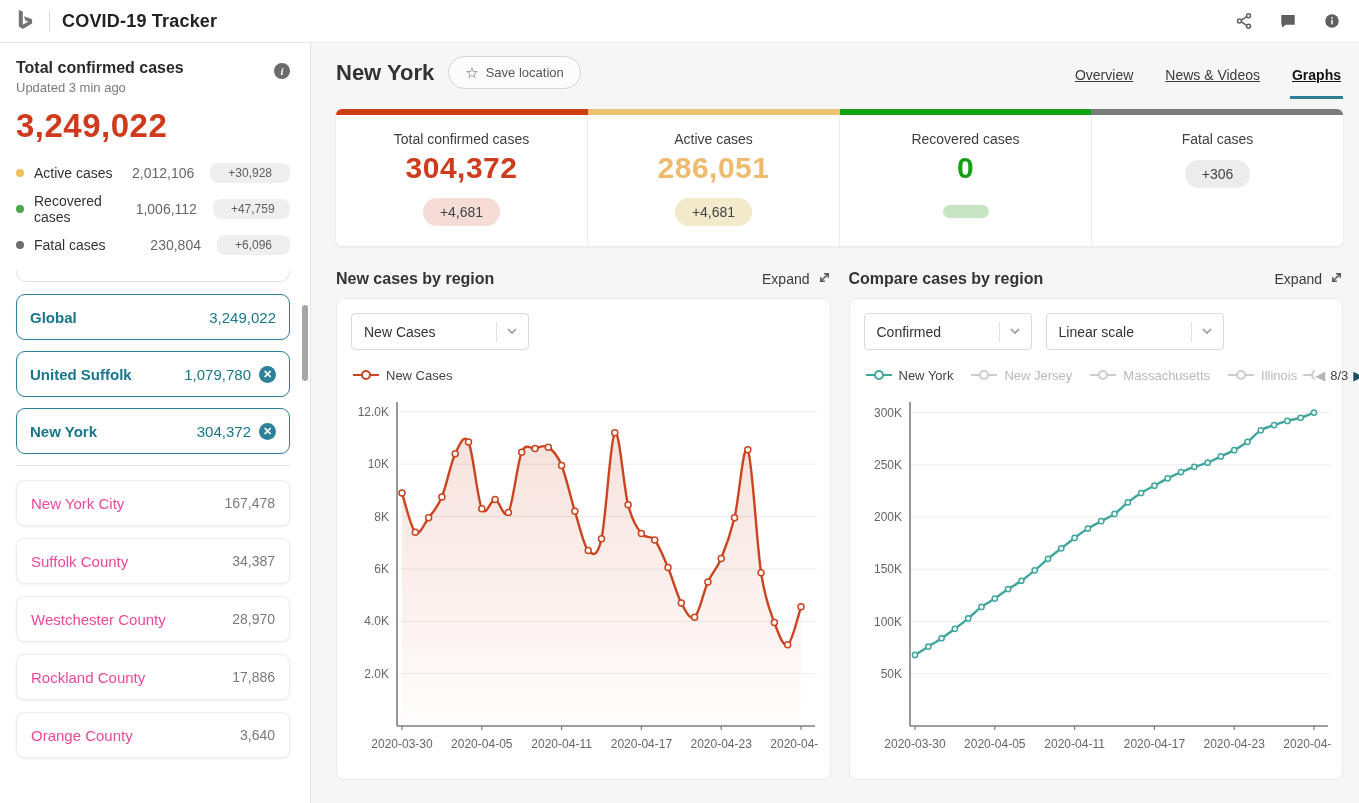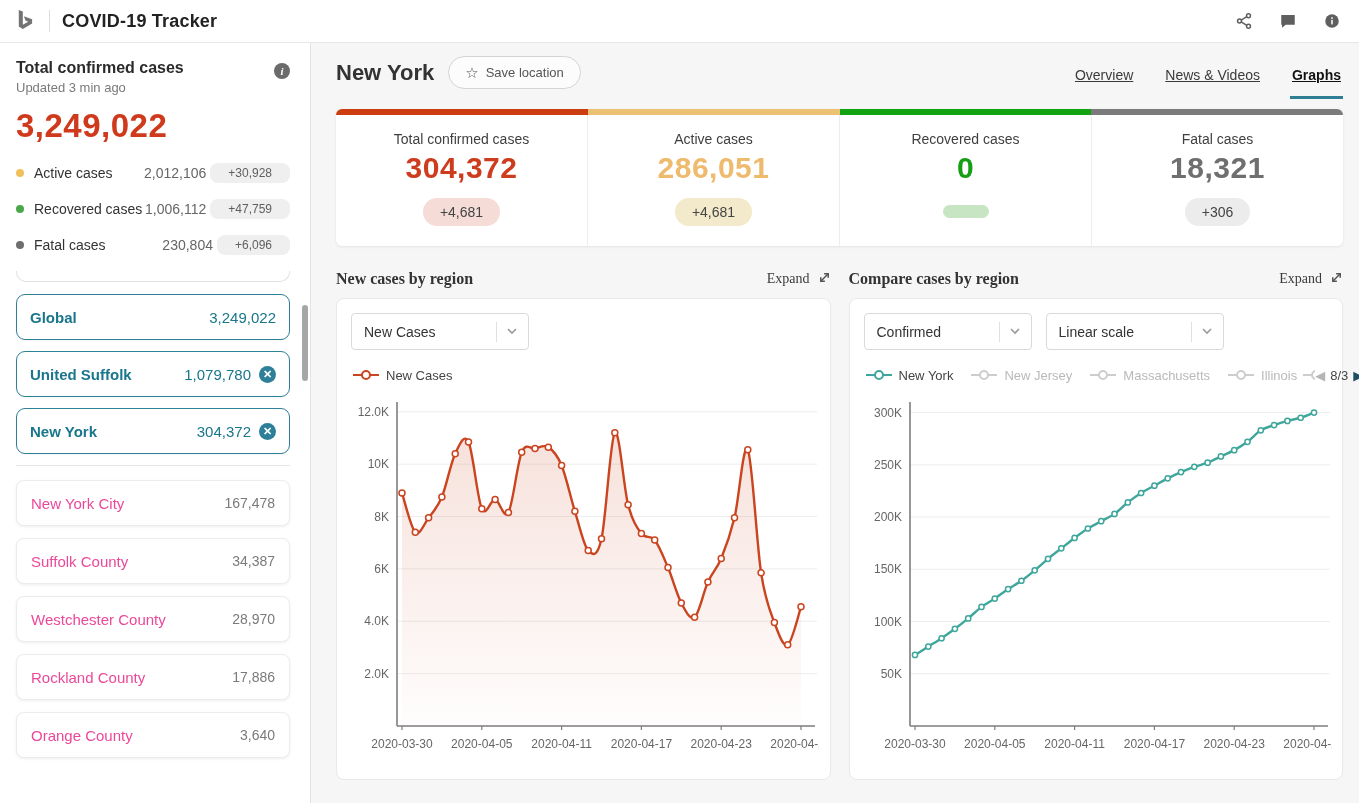--- a/index.html
+++ b/index.html
@@ -27,21 +27,21 @@
   .info-dot { width:16px; height:16px; border-radius:50%; background:#6b6b6b; color:#fff;
               font-size:11px; font-weight:700; display:flex; align-items:center; justify-content:center;
               font-family:"Liberation Serif", serif; font-style:italic; margin-top:4px; }
   .sb-total { font-size:33px; font-weight:700; color:#cf3a1c; margin:12px 0 10px; letter-spacing:.5px; }
   .sb-stat { display:flex; align-items:center; height:36px; font-size:14px; }
   .sb-dot { width:8px; height:8px; border-radius:50%; margin-right:10px; flex:none; }
   .sb-dot.active { background:#f0c05c; } .sb-dot.recovered { background:#4aa84a; } .sb-dot.fatal { background:#6e6e6e; }
   .sb-stat-label { color:#333; }
   .sb-stat-value { margin-left:auto; color:#666; }
   .sb-chip { background:#efefef; color:#5f5f5f; border-radius:8px; font-size:12px;
-             padding:3px 18px; margin-left:4px; min-width:52px; text-align:center; }
+             padding:3px 18px; margin-left:16px; min-width:52px; text-align:center; }
   .cut-card { height:11px; border:1px solid #e2e2e2; border-top:none; border-radius:0 0 10px 10px;
               margin:8px 0 12px; }
   .loc-pill { height:46px; border:1px solid #2e8099; border-radius:9px; margin-bottom:11px;
               display:flex; align-items:center; padding:0 13px; background:#fff; cursor:pointer;
               box-shadow:0 1px 2px rgba(0,0,0,.04); }
   .loc-pill .name { color:#19768c; font-size:15px; font-weight:700; }
   .loc-pill .val { margin-left:auto; color:#19768c; font-size:15px; }
   .close-btn { width:17px; height:17px; border-radius:50%; background:#2e8099; color:#fff; font-size:11px;
                display:flex; align-items:center; justify-content:center; margin-left:8px; font-weight:700; }
   .sb-divider { border:none; border-top:1px solid #e6e6e6; margin:6px 0 14px; }
@@ -76,21 +76,21 @@
   .sum-label { font-size:14px; color:#3f3f3f; }
   .sum-value { font-size:30px; font-weight:700; margin-top:4px; letter-spacing:.5px; }
   .v-confirmed{ color:#ce3c1e; } .v-active{ color:#eebb6e; } .v-recovered{ color:#169e16; } .v-fatal{ color:#6f6f6f; }
   .sum-chip { display:inline-block; margin-top:13px; border-radius:15px; padding:6px 17px; font-size:14px; color:#444; }
   .c-pink{ background:#f5dcd6; } .c-cream{ background:#f3eacb; } .c-gray{ background:#ececec; }
   .c-greenbar{ width:46px; height:13px; border-radius:7px; background:#c7e5c2; margin-top:20px; display:inline-block; }
 
   
   .charts { display:flex; gap:18px; margin-top:24px; }
   .chart-col { flex:1; min-width:0; }
-  .panel-head { display:flex; align-items:center; justify-content:space-between; margin-bottom:10px;font-family:Liberation Serif, serif; }
+  .panel-head { display:flex; align-items:center; justify-content:space-between; margin-bottom:10px; }
   .panel-title { font-size:16px; font-weight:700; color:#333; }
   .expand { display:flex; align-items:center; gap:8px; color:#3b3b3b; font-size:14px; cursor:pointer; }
   .chart-card { background:#fff; border:1px solid #e9e9e9; border-radius:8px; padding:14px 14px 6px; height:482px; }
   .controls { display:flex; gap:14px; }
   .dropdown { height:37px; border:1px solid #d9d9d9; border-radius:4px; background:#fff; display:flex;
               align-items:center; padding:0 10px 0 12px; font-size:14px; color:#333; cursor:pointer; }
   .dd-label { flex:1; }
   .dd-sep { width:1px; height:20px; background:#e0e0e0; margin:0 9px; }
   .dd-1 { width:178px; } .dd-2 { width:168px; } .dd-3 { width:178px; }
   .legend-row { display:flex; align-items:center; margin:14px 2px 2px; font-size:13px; color:#444; min-height:22px; }
@@ -249,21 +249,20 @@
           <div class="sum-value v-active">286,051</div>
           <div><span class="sum-chip c-cream">+4,681</span></div>
         </div>
         <div class="sum-col">
           <div class="sum-label">Recovered cases</div>
           <div class="sum-value v-recovered">0</div>
           <div><span class="c-greenbar"></span></div>
         </div>
         <div class="sum-col">
           <div class="sum-label">Fatal cases</div>
-          <div class="sum-value v-fatal">18,321</div>
           <div><span class="sum-chip c-gray">+306</span></div>
         </div>
       </div>
     </section>
 
     <section class="charts">
 
       <div class="chart-col">
         <div class="panel-head">
           <div class="panel-title">New cases by region</div>

